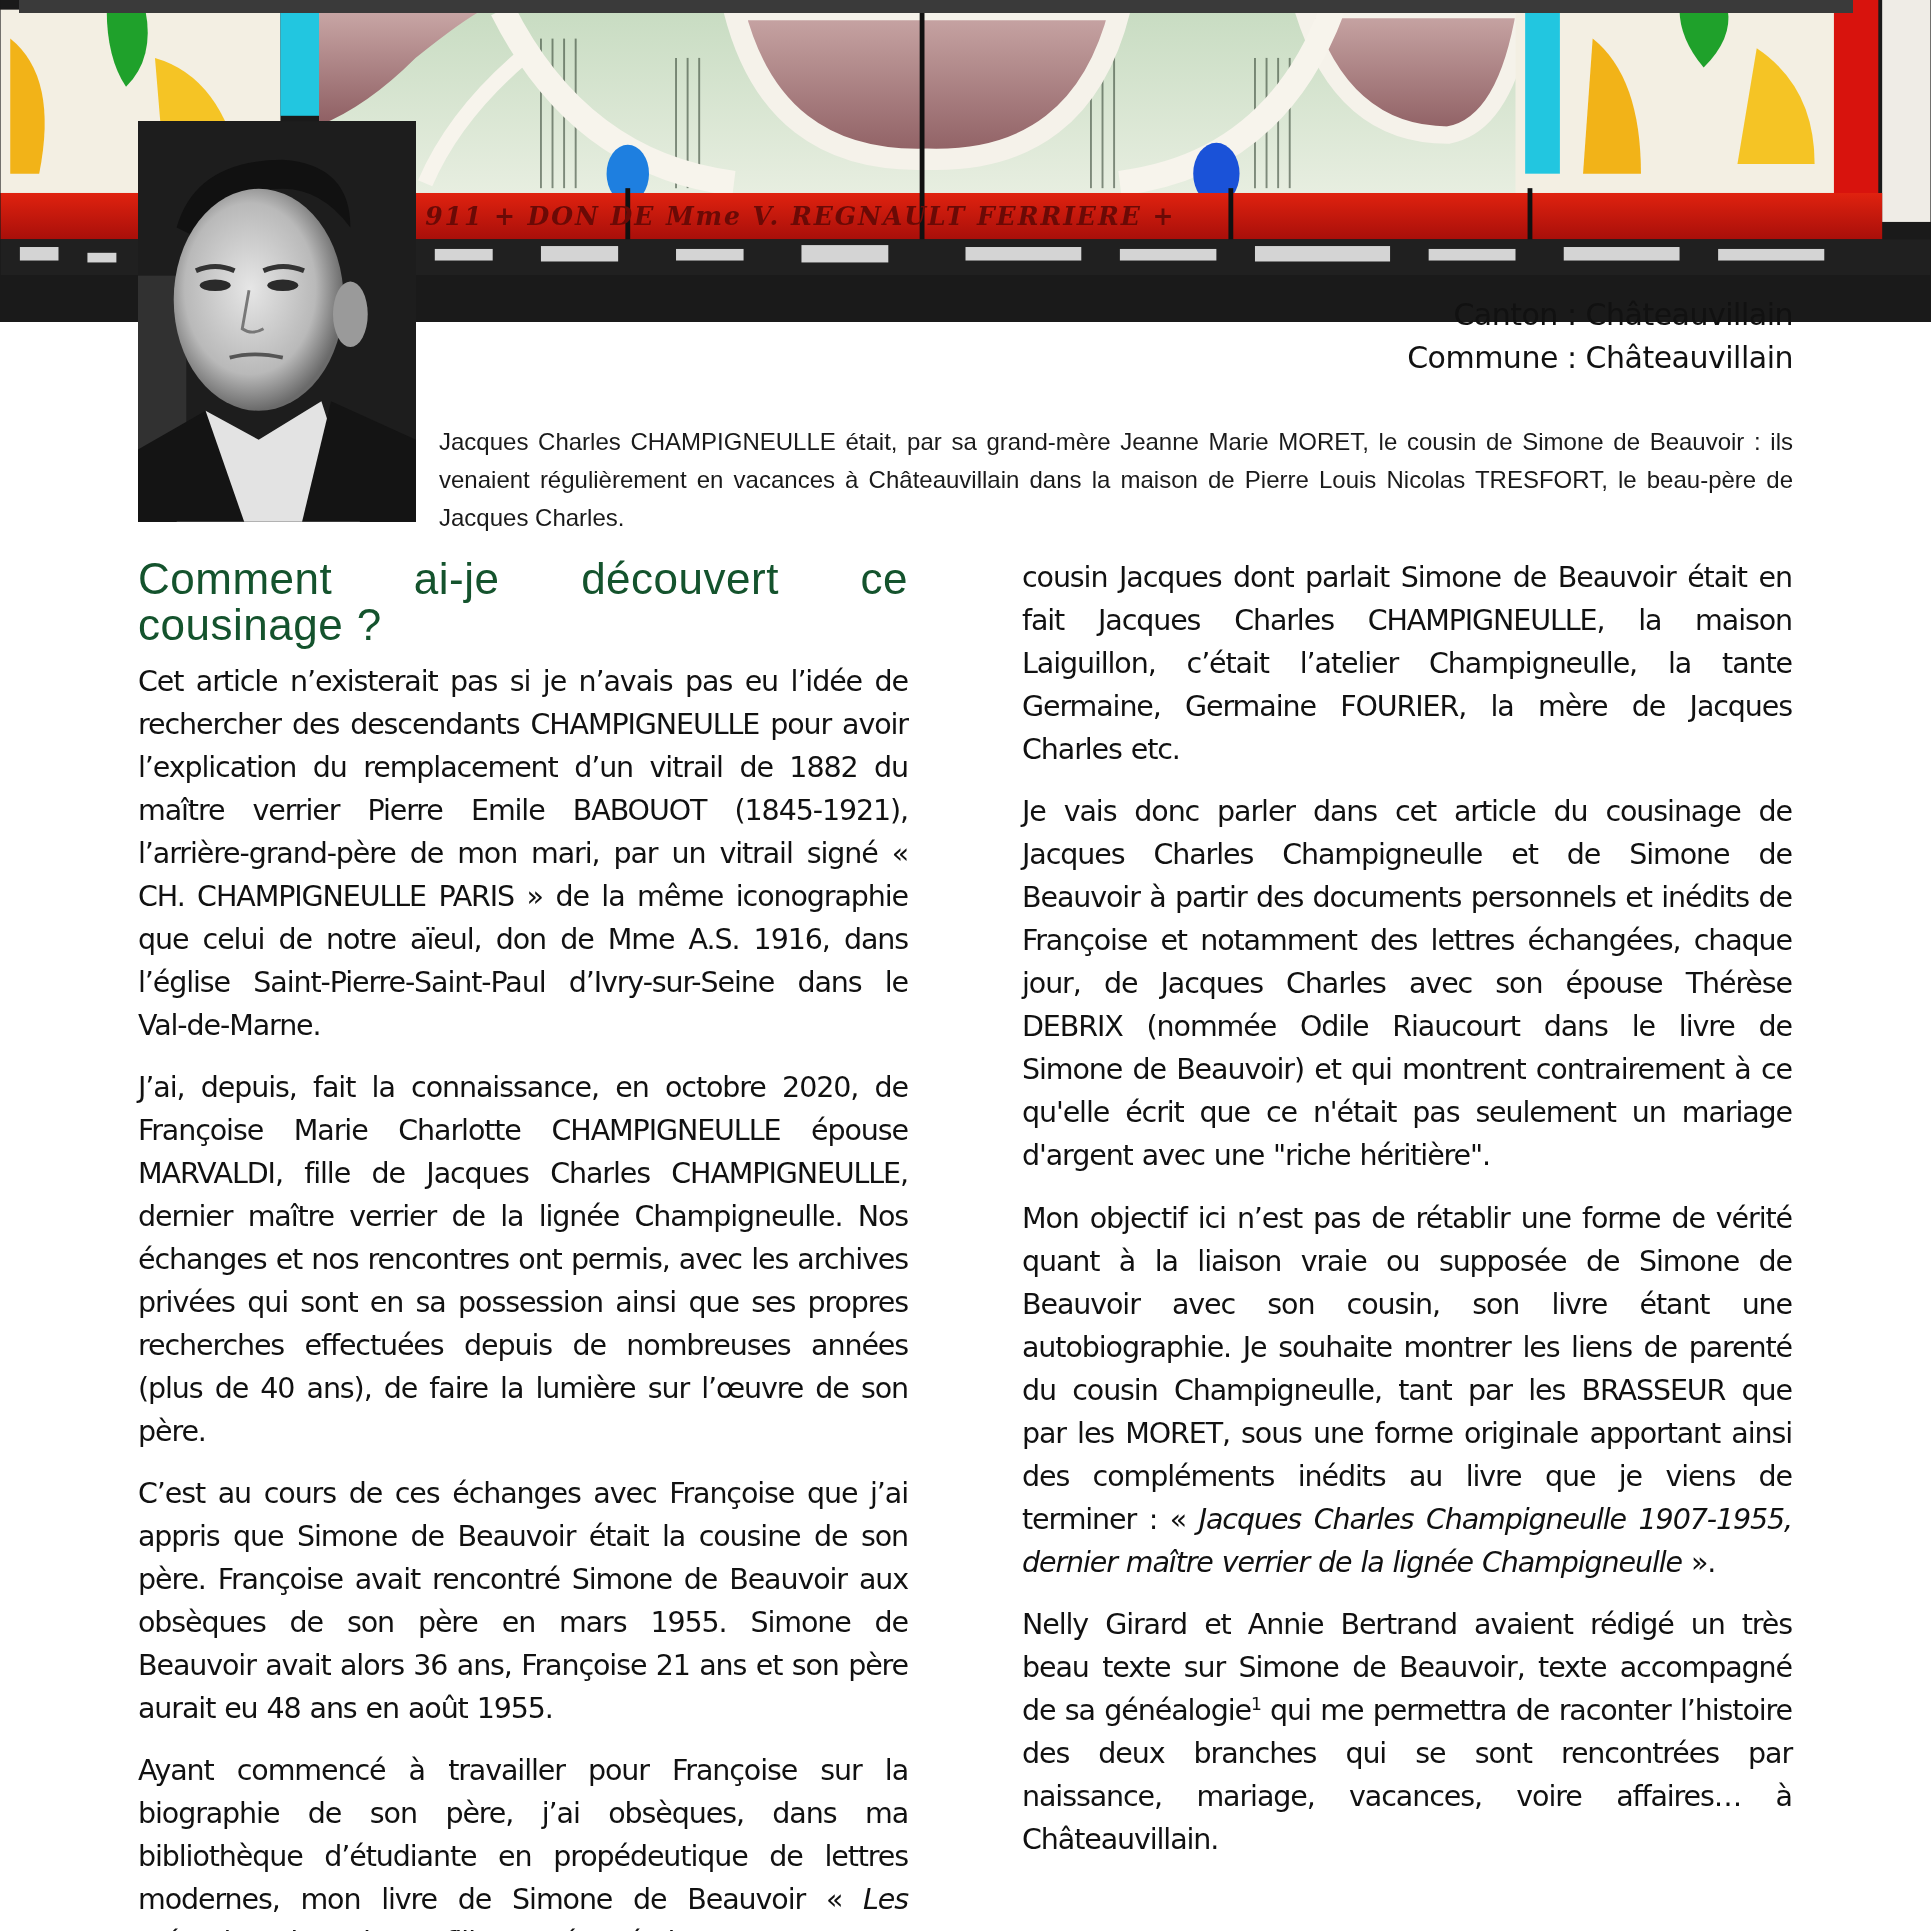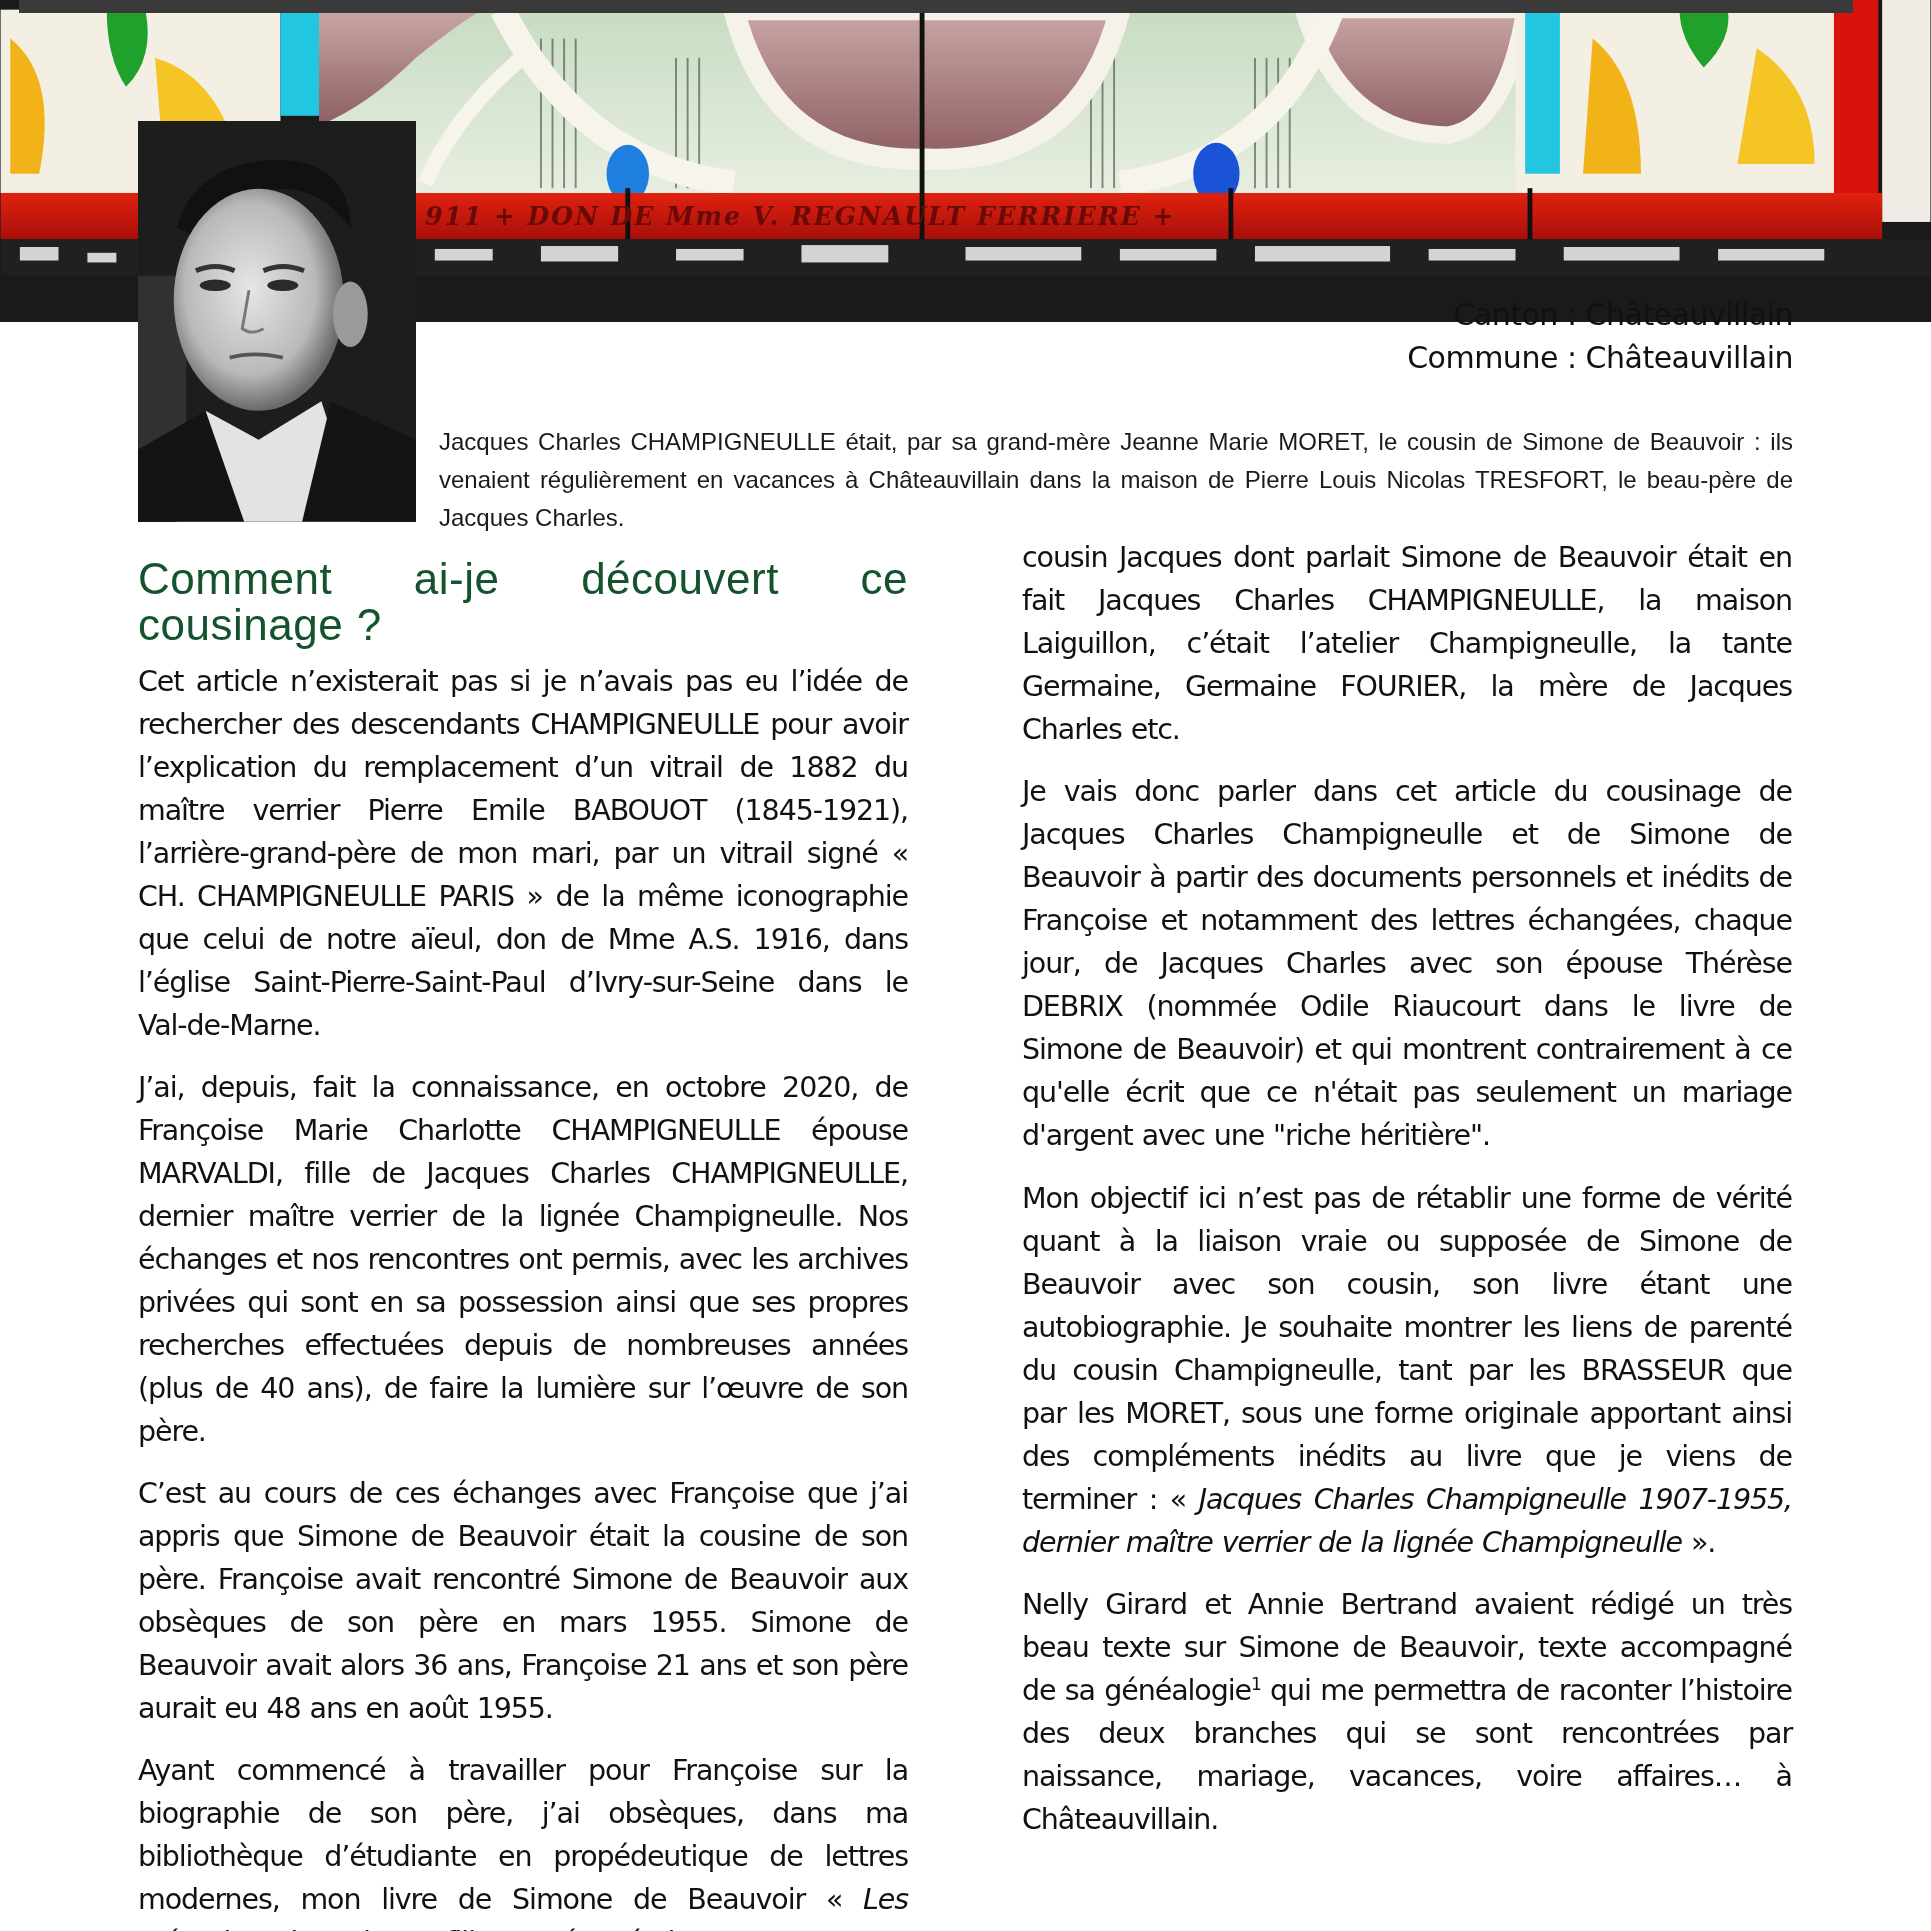--- a/index.html
+++ b/index.html
@@ -31,21 +31,21 @@
     text-align:justify; color:#1a1a1a;
     transform-origin:left top;
   }
   .col {
     position:absolute; top:556px; width:770px;
     font-family:"DejaVu Sans", sans-serif; font-size:28.5px; line-height:43px;
     text-align:justify; color:#111;
     letter-spacing:-1.1px; word-spacing:1px;
   }
   .col.left { left:138px; }
-  .col.right { left:1022px; top:536px; }
+  .col.right { left:1022px; top:556px; }
   .col h2 {
     margin:0 0 11.6px 0; font-family:"Liberation Sans", sans-serif;
     font-weight:normal; font-size:44px; line-height:46px; letter-spacing:0.5px;
     color:#14532d;
   }
   .col p { margin:0 0 19.3px 0; }
   .col p.first-right { margin-top:0; }
   .col i { font-style:italic; }
   sup { font-size:60%; line-height:0; vertical-align:super; }
 </style>

